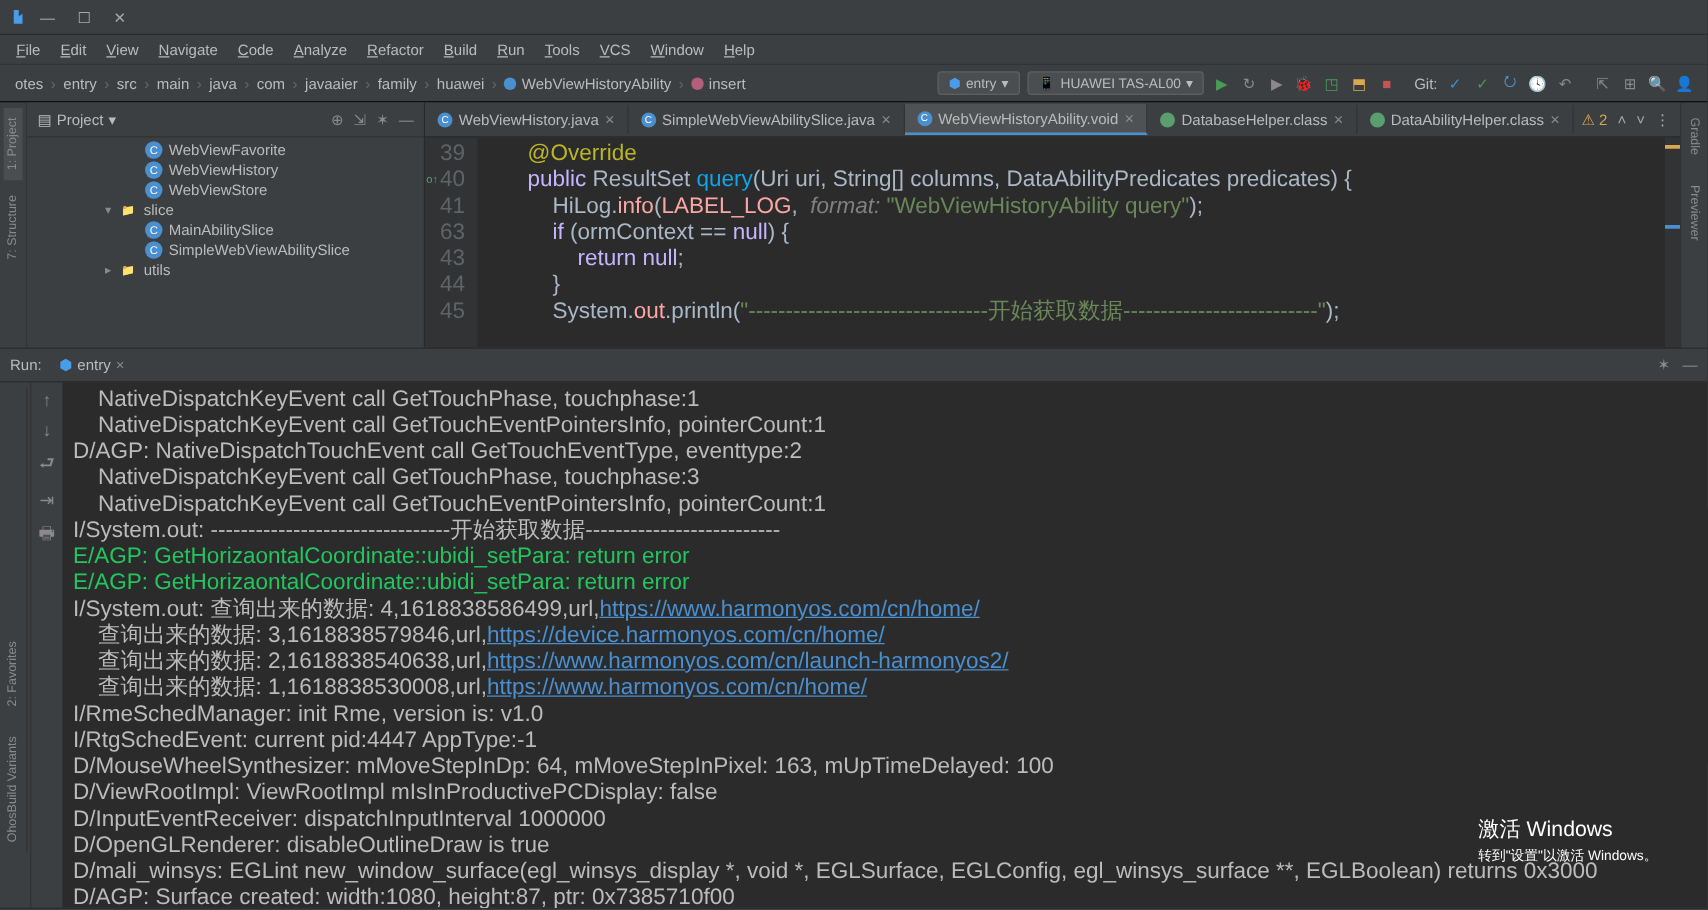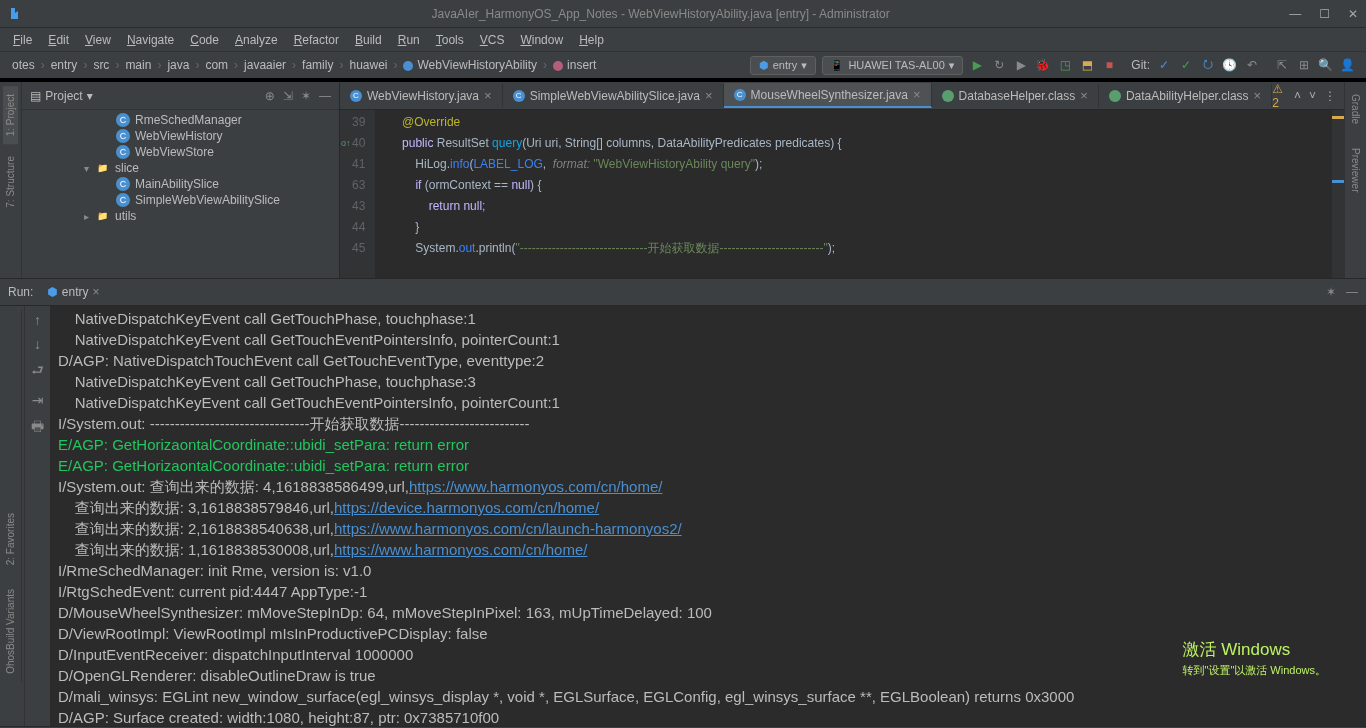--- a/index.html
+++ b/index.html
@@ -5,21 +5,21 @@
 *{margin:0;padding:0;box-sizing:border-box;font-family:"Segoe UI",Arial,sans-serif}
 body{background:#3c3f41;color:#bbb;font-size:12px;overflow:hidden;width:1366px;height:728px;position:relative}
 .titlebar{height:28px;background:#3c3f41;display:flex;align-items:center;padding:0 8px;border-bottom:1px solid #2b2b2b}
 .titlebar .logo{width:16px;height:16px;margin-right:8px;color:#499ce8}
 .titlebar .title-text{flex:1;text-align:center;color:#8a8a8a;font-size:12px}
 .titlebar .win-controls{display:flex;gap:18px;color:#a9a9a9}
 .titlebar .win-controls span{cursor:pointer}
 .menubar{height:24px;background:#3c3f41;display:flex;align-items:center;padding:0 6px;gap:2px;border-bottom:1px solid #323232}
 .menubar .m{padding:2px 7px;color:#bbb;cursor:pointer;font-size:12px}
 .menubar .m u{text-decoration:underline}
-.toolbar{height:30px;background:#3c3f41;display:flex;align-items:center;padding:0 4px;border-bottom:4px solid #000000}
+.toolbar{height:30px;background:#3c3f41;display:flex;align-items:center;padding:0 4px;border-bottom:1px solid #000000}
 .breadcrumb{display:flex;align-items:center;flex:1;overflow:hidden}
 .breadcrumb .crumb{padding:2px 8px;color:#bbb;font-size:12px;position:relative;cursor:pointer}
 .breadcrumb .crumb:after{content:"›";position:absolute;right:-2px;color:#666}
 .breadcrumb .crumb:last-child:after{content:""}
 .breadcrumb .crumb.ic:before{content:"";display:inline-block;width:10px;height:10px;border-radius:50%;margin-right:4px;vertical-align:middle}
 .breadcrumb .crumb.class:before{background:#4a8fd0}
 .breadcrumb .crumb.method:before{background:#b55e7a}
 .tb-right{display:flex;align-items:center;gap:6px;padding-right:6px}
 .tb-btn{padding:2px 8px;background:#4b4e50;border:1px solid #5e6060;border-radius:3px;color:#bbb;font-size:11px;display:flex;align-items:center;gap:4px;cursor:pointer}
 .tb-icon{width:16px;height:16px;display:flex;align-items:center;justify-content:center;cursor:pointer;color:#8a8a8a}
@@ -48,63 +48,62 @@
 .editor-pane{flex:1;background:#2b2b2b;display:flex;flex-direction:column}
 .editor-tabs{height:28px;background:#3c3f41;display:flex;align-items:center;border-bottom:1px solid #282828;overflow:hidden}
 .etab{padding:4px 10px;display:flex;align-items:center;gap:5px;color:#bbb;font-size:12px;cursor:pointer;border-right:1px solid #323232}
 .etab.active{background:#4e5254;border-bottom:2px solid #4a8fd0}
 .etab .eicon{width:12px;height:12px;border-radius:50%;display:inline-flex;align-items:center;justify-content:center;font-size:8px;color:#fff}
 .etab .eicon.c{background:#4a8fd0}
 .etab .eicon.db{background:#5a9e6f}
 .etab .close{color:#8a8a8a;font-size:13px}
 .etab-right{margin-left:auto;display:flex;align-items:center;gap:8px;padding-right:8px;color:#a9a9a9}
 .warn{color:#d9a94f}
-.code-area{flex:1;display:flex;overflow:hidden;font-family:"Consolas","Courier New",monospace;font-size:12px}
+.code-area{flex:1;display:flex;overflow:hidden;font-family:"Consolas","Courier New",monospace;font-size:18px}
 .gutter{background:#313335;color:#606366;text-align:right;padding:2px 10px 2px 12px;user-select:none}
 .gutter div{line-height:21px}
 .gutter .override{position:relative}
 .gutter .override:after{content:"o↑";position:absolute;left:-11px;color:#5a9e6f;font-size:9px}
 .code{flex:1;padding:2px 0;white-space:pre;color:#a9b7c6;line-height:21px;overflow:auto}
 .kw{color:#c4b5fd}
 .anno{color:#bbb529}
 .str{color:#6a8759}
 .mtd{color:#0ea5e9}
-.fld{color:#3b82f6}
+.fld{color:#fca5a5}
 .com{color:#808080;font-style:italic}
 .cls{color:#a9b7c6}
 .minimap{width:12px;background:#313335;position:relative}
 .minimap .mark{position:absolute;width:100%;height:3px}
 .minimap .mark.y{background:#d9a94f}
 .minimap .mark.b{background:#4a8fd0}
 .run-bar{height:28px;background:#3c3f41;border-top:1px solid #282828;border-bottom:1px solid #282828;display:flex;align-items:center;padding:0 8px}
 .run-bar .rb-label{color:#bbb;margin-right:8px}
 .run-bar .rb-tab{display:flex;align-items:center;gap:4px;padding:2px 6px;cursor:pointer}
 .run-bar .rb-right{margin-left:auto;display:flex;gap:10px;color:#8a8a8a}
 .run-body{height:420px;background:#2b2b2b;display:flex}
 .run-left{width:24px;background:#3c3f41;display:flex;flex-direction:column;align-items:center;gap:8px;padding-top:6px}
 .run-left2{width:26px;background:#3c3f41;display:flex;flex-direction:column;align-items:center;gap:8px;padding-top:6px;border-left:1px solid #323232}
 .run-left .ri,.run-left2 .ri{color:#8a8a8a;cursor:pointer;font-size:14px}
 .run-left .ri.green{color:#499c54}
 .run-left .ri.red{color:#c75450}
-.console{flex:1;font-family:"Consolas","Courier New",monospace;font-size:15px;line-height:21px;padding:2px 8px;color:#bbb;white-space:pre;overflow:auto}
+.console{flex:1;font-family:"Consolas","Courier New",monospace;font-size:18px;line-height:21px;padding:2px 8px;color:#bbb;white-space:pre;overflow:auto}
 .console .err{color:#22c55e}
 .console a{color:#4a8fd0;}
 .bottom-tabs{height:24px;background:#3c3f41;border-top:1px solid #282828;display:flex;align-items:center;padding:0 4px;font-size:11px}
-.watermark{position:absolute;right:40px;bottom:50px;color:#bef264;font-size:17px;pointer-events:none}
+.watermark{position:absolute;right:40px;bottom:36px;color:#ffffff;font-size:17px;pointer-events:none}
 .watermark .wm2{font-size:11px;margin-top:2px}
 svg{fill:currentColor}
 </style>
 </head>
 <body>
 
 <div class="titlebar">
   <span class="logo"><svg width="16" height="16" viewBox="0 0 16 16">
         <path d="M3 2h4v5l3-2v8H3z"></path>
       </svg></span>
-  <div class="title-text">JavaAIer_HarmonyOS_App_Notes - WebViewHistoryAbility.java [entry] - Administrator</div>
   <div class="win-controls">
     <span>—</span>
     <span>☐</span>
     <span>✕</span>
   </div>
 </div>
 
 <div class="menubar">
     <div class="m"><u>F</u>ile</div>
     <div class="m"><u>E</u>dit</div>
@@ -184,21 +183,21 @@
         <span>⊕</span>
         <span>⇲</span>
         <span>✶</span>
         <span>—</span>
       </div>
     </div>
     <div class="tree">
         <div class="tree-item">
           <span class="indent" style="width:90px"></span>
           <span class="ticon c">C</span>
-          <span>RmeSchedManager</span>
+          <span>WebViewFavorite</span>
         </div>
         <div class="tree-item">
           <span class="indent" style="width:90px"></span>
           <span class="ticon c">C</span>
           <span>WebViewHistory</span>
         </div>
         <div class="tree-item">
           <span class="indent" style="width:90px"></span>
           <span class="ticon c">C</span>
           <span>WebViewStore</span>
@@ -234,21 +233,21 @@
           <span>WebViewHistory.java</span>
           <span class="close">×</span>
         </div>
         <div class="etab">
           <span class="eicon c">C</span>
           <span>SimpleWebViewAbilitySlice.java</span>
           <span class="close">×</span>
         </div>
         <div class="etab active">
           <span class="eicon c">C</span>
-          <span>MouseWheelSynthesizer.java</span>
+          <span>WebViewHistoryAbility.void</span>
           <span class="close">×</span>
         </div>
         <div class="etab">
           <span class="eicon db"></span>
           <span>DatabaseHelper.class</span>
           <span class="close">×</span>
         </div>
         <div class="etab">
           <span class="eicon db"></span>
           <span>DataAbilityHelper.class</span>

